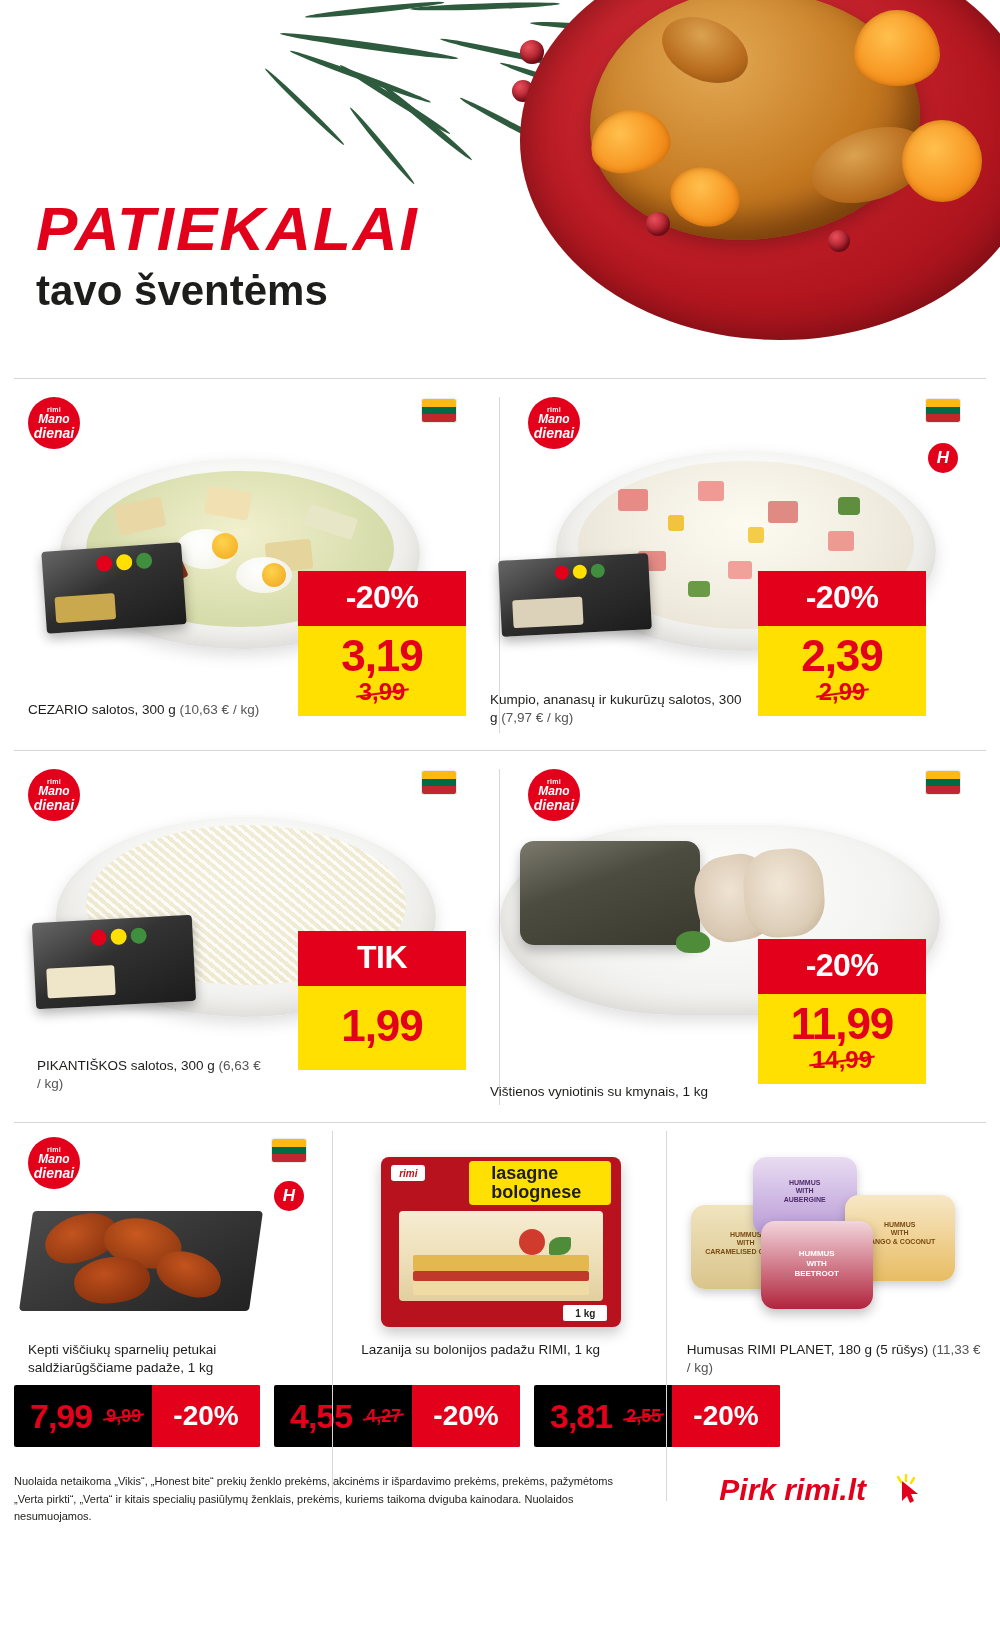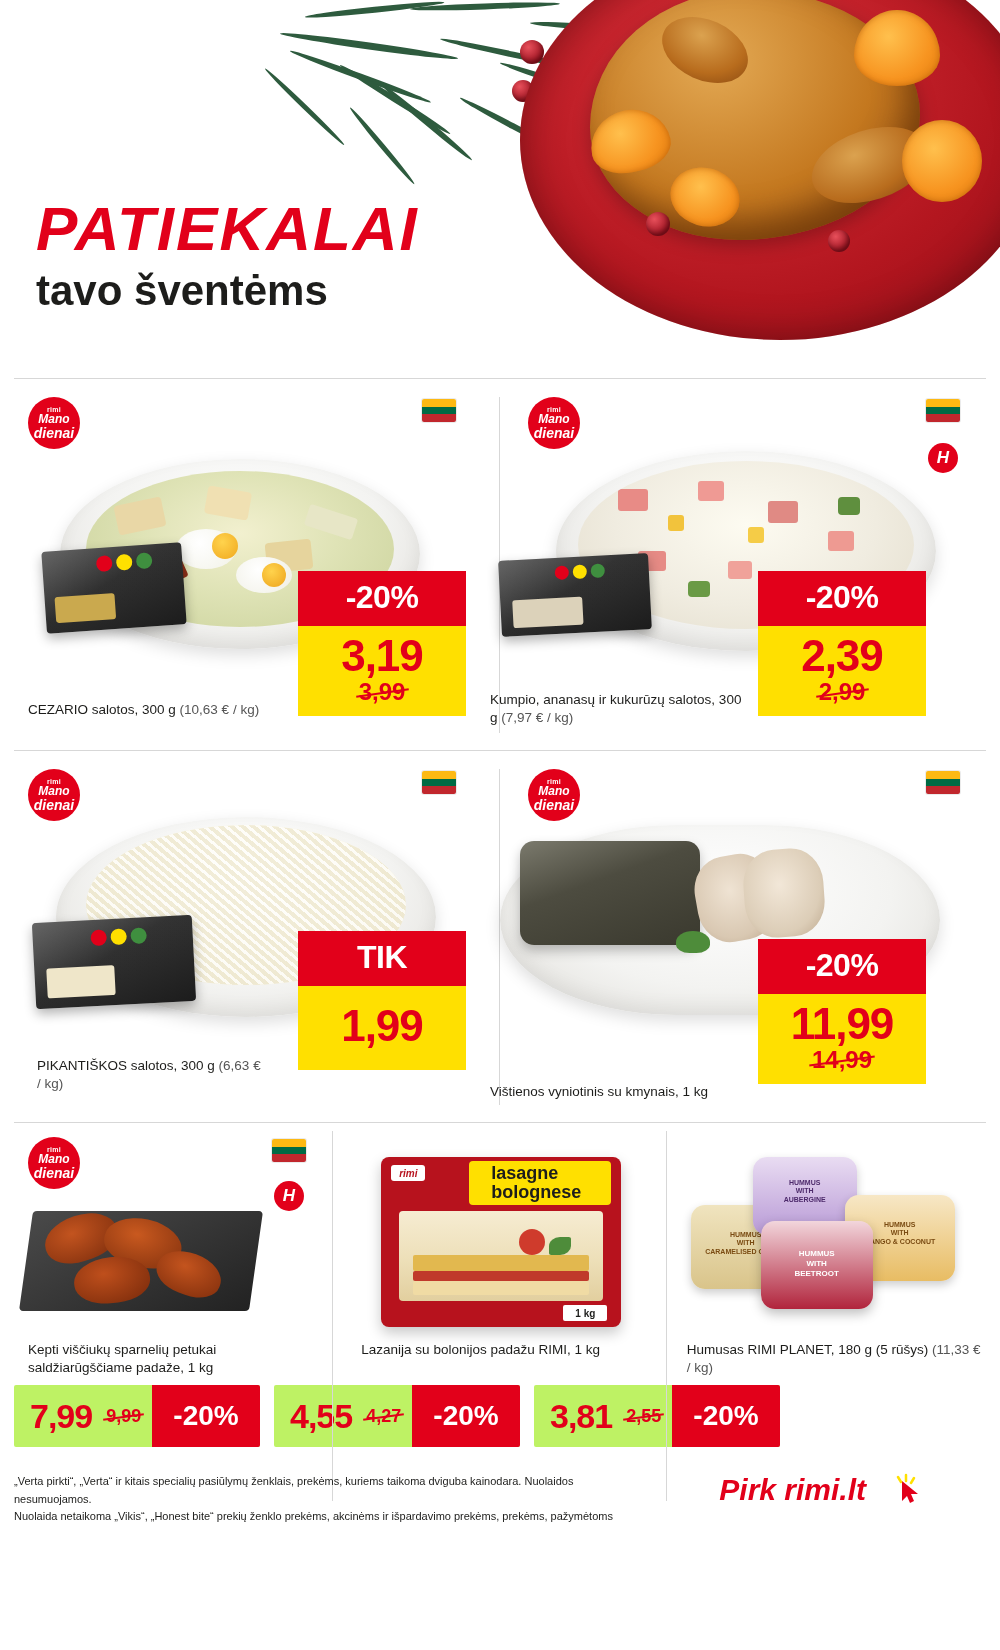--- a/index.html
+++ b/index.html
@@ -192,21 +192,21 @@
   .bottom-row { display: flex; position: relative; }
   .bottom-cell { width: 333.33px; position: relative; height: 258px; }
   .bottom-cell.vsep::after {
     content: ""; position: absolute; top: 8px; bottom: -120px; right: 0;
     width: 1px; background: #d7d7d7;
   }
 
   .pricebar-row { display: flex; gap: 14px; padding: 0 14px; margin-top: 4px; }
   .pricebar {
     width: 246px; height: 62px;
-    background: #bef264;
+    background: #000000;
     display: flex; align-items: center;
     border-radius: 2px;
     overflow: hidden;
   }
   .pb-main { color: #e2001a; font-size: 34px; font-weight: bold; padding-left: 16px; letter-spacing: -1px; }
   .pb-old {
     color: #e2001a; font-size: 18px; font-weight: bold; margin-left: 14px;
     position: relative; display: inline-block;
   }
   .pb-old::after {
@@ -561,22 +561,22 @@
   </div>
   <div class="pricebar">
     <span class="pb-main">3,81</span>
     <span class="pb-old">2,55</span>
     <span class="pb-disc">-20%</span>
   </div>
 </div>
 
 <div class="footer">
   <div class="footer-text">
+    <div>Nuolaida netaikoma „Vikis“, „Honest bite“ prekių ženklo prekėms, akcinėms ir išpardavimo prekėms, prekėms, pažymėtoms</div>
     <div>„Verta pirkti“, „Verta“ ir kitais specialių pasiūlymų ženklais, prekėms, kuriems taikoma dviguba kainodara. Nuolaidos nesumuojamos.</div>
-    <div>Nuolaida netaikoma „Vikis“, „Honest bite“ prekių ženklo prekėms, akcinėms ir išpardavimo prekėms, prekėms, pažymėtoms</div>
   </div>
   <div class="footer-logo">
     <span class="txt">Pirk rimi.lt</span>
     <span class="cursor-icon">
       <svg width="34" height="34" viewBox="0 0 34 34">
         <path d="M10 8 L10 28 L15 23 L18 30 L22 28 L19 21 L26 21 Z" fill="#e2001a"></path>
         <path d="M6 4 L9 9" stroke="#ffe000" stroke-width="2.5" stroke-linecap="round"></path>
         <path d="M14 2 L14 8" stroke="#ffe000" stroke-width="2.5" stroke-linecap="round"></path>
         <path d="M22 5 L19 10" stroke="#ffe000" stroke-width="2.5" stroke-linecap="round"></path>
       </svg>

